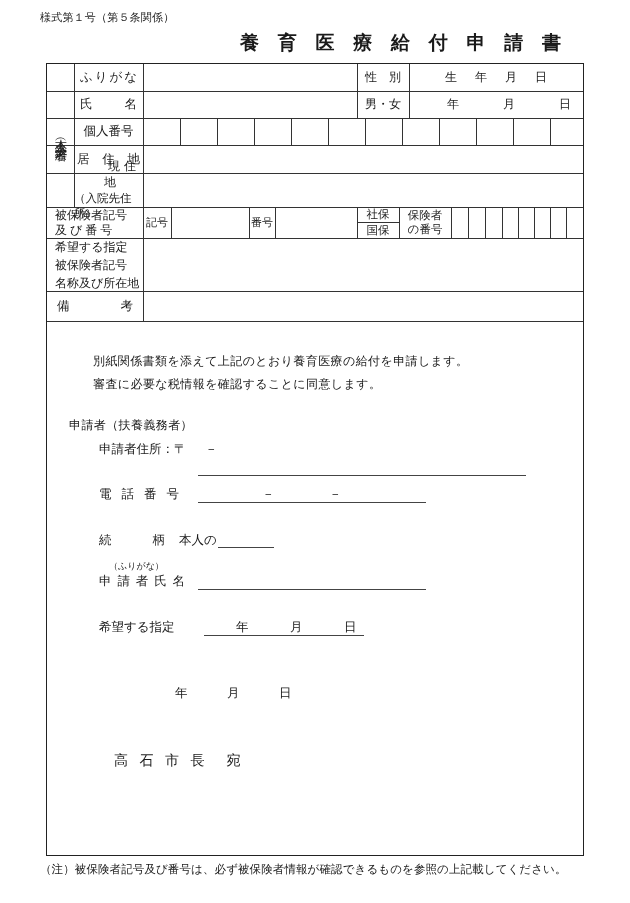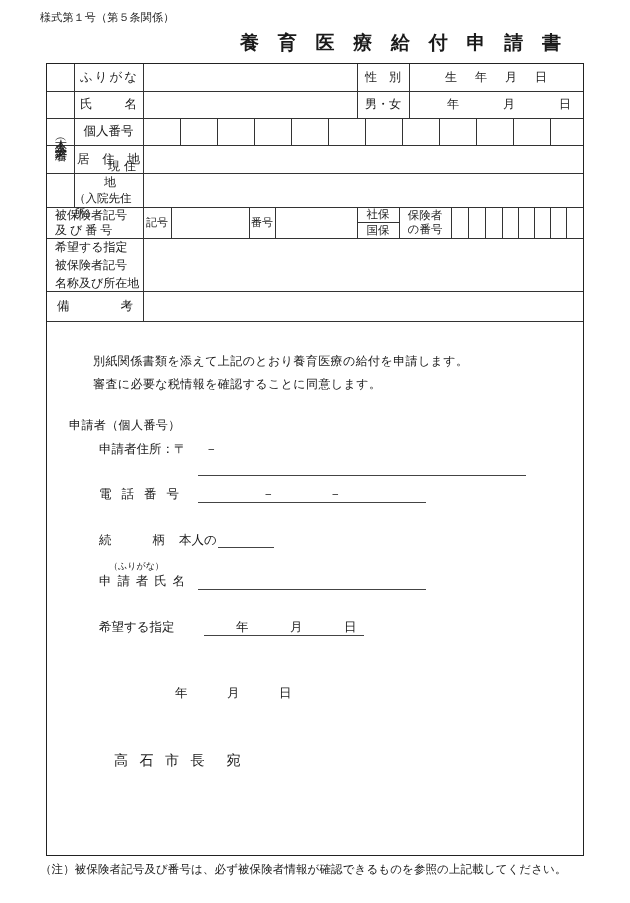--- a/index.html
+++ b/index.html
@@ -286,21 +286,21 @@
     <div class="cell" style="left:487px; top:143px; width:16px; height:31px;"></div>
     <div class="cell" style="left:503px; top:143px; width:16px; height:31px;"></div>
     <div class="cell" style="left:519px; top:143px; width:17px; height:31px;"></div>
 
     <div class="cell" style="left:96px; top:174px; width:440px; height:53px;"></div>
     <div class="cell" style="left:96px; top:227px; width:440px; height:30px;"></div>
 
     <div class="stmt" style="left:46px; top:289px;">別紙関係書類を添えて上記のとおり養育医療の給付を申請します。</div>
     <div class="stmt" style="left:46px; top:312px;">審査に必要な税情報を確認することに同意します。</div>
 
-    <div class="stmt" style="left:22px; top:353px;">申請者（個人番号）</div>
+    <div class="stmt" style="left:22px; top:353px;">申請者（扶養義務者）</div>
 
     <div class="fld-label" style="left:52px; top:377px;">申請者住所：〒</div>
     <div class="fld-label" style="left:158px; top:377px;">－</div>
     <div class="ruleline" style="left:151px; top:411px; width:328px;"></div>
 
     <div class="fld-label" style="left:52px; top:422px;">
       <span class="spread-inline" style="width:80px;">電話番号</span>
     </div>
     <div class="fld-label" style="left:215px; top:422px;">－</div>
     <div class="fld-label" style="left:282px; top:422px;">－</div>

